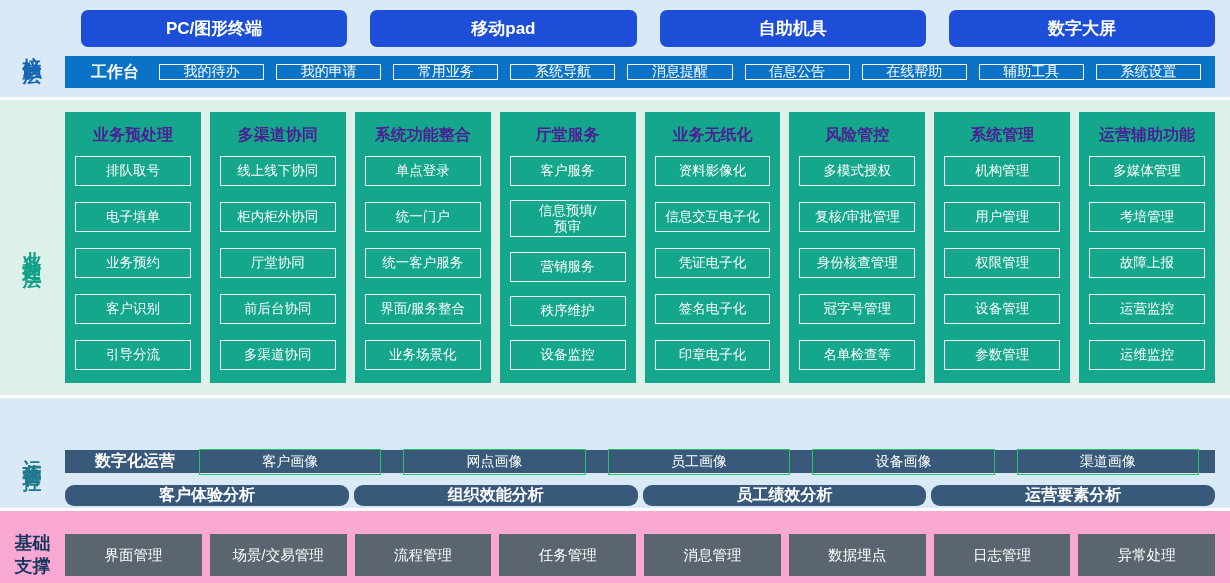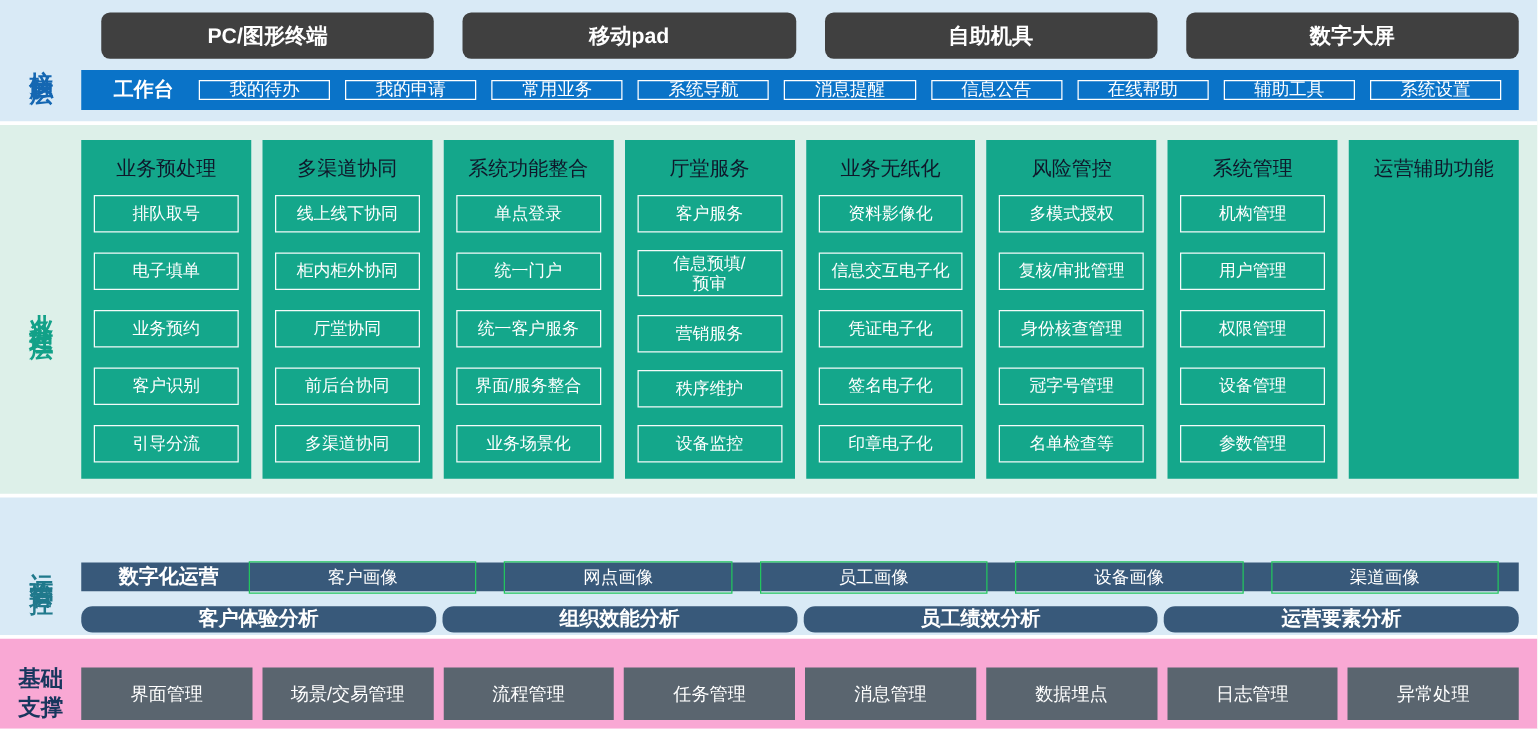--- a/index.html
+++ b/index.html
@@ -17,32 +17,32 @@
   .vertical { writing-mode:vertical-lr; text-orientation:upright; letter-spacing:5px; line-height:1; }
   .rail-blue  { color:#1567b2; }
   .rail-green { color:#12a188; }
   .rail-teal  { color:#20798c; }
   .rail-navy  { color:#17365d; }
   .base-label-text { width:40px; font-size:18px; line-height:1.3; text-align:center; writing-mode:horizontal-tb; }
 
   
   .contact-body { flex:1; padding:10px 15px 0 0; display:flex; flex-direction:column; }
   .terminals { display:flex; gap:7px; height:37px; }
-  .terminal { flex:1; background:#404040; border-radius:7px; color:#fff; font-weight:bold; font-size:17px;
+  .terminal { flex:1; background:#1d4ed8; border-radius:7px; color:#fff; font-weight:bold; font-size:17px;
               display:flex; align-items:center; justify-content:center; white-space:nowrap;margin-left:16px; }
   .workbench { margin-top:9px; height:32px; background:#0a73c8; display:flex; align-items:center; padding:0 14px; gap:12px; }
   .workbench-label { color:#fff; font-weight:bold; font-size:16px; margin:0 8px 0 12px; white-space:nowrap; }
   .wb-item { flex:1; height:16px; border:1px solid #fff; color:#fff; font-size:14px;
              display:flex; align-items:center; justify-content:center; white-space:nowrap; }
 
   
   .biz-body { flex:1; padding:12px 15px 12px 0; }
   .columns { display:flex; gap:9px; height:100%; }
   .col { flex:1; background:#14a78b; display:flex; flex-direction:column; padding:8px 10px 13px; min-width:0; }
-  .col-title { color:#0f172a; font-weight:normal; font-size:16px; text-align:center; padding:5px 0 10px; white-space:nowrap; }
+  .col-title { color:#4c1d95; font-weight:bold; font-size:16px; text-align:center; padding:5px 0 10px; white-space:nowrap; }
   .col-items { flex:1; display:flex; flex-direction:column; justify-content:space-between; }
   .cell { border:1px solid rgba(255,255,255,.95); min-height:30px; color:#fff; font-size:13.5px;
           display:flex; align-items:center; justify-content:center; text-align:center; padding:2px 3px;
           white-space:pre-line; line-height:1.15; }
 
   
   .ops-body { flex:1; padding:17px 15px 10px 0; display:flex; flex-direction:column; }
   .digital-bar { height:23px; background:#38597a; display:flex; align-items:center; padding:0 16px 0 30px; gap:22px;margin-top:35px; }
   .digital-label { color:#fff; font-weight:bold; font-size:16px; white-space:nowrap; margin-right:2px; }
   .digital-item { flex:1; height:26px; border:1px solid #22c55e; color:#fff; font-size:14px;
@@ -215,20 +215,28 @@
           <div class="cell"><span>机构管理</span></div>
               <div class="cell"><span>用户管理</span></div>
               <div class="cell"><span>权限管理</span></div>
               <div class="cell"><span>设备管理</span></div>
               <div class="cell"><span>参数管理</span></div>
             </div>
         </div>
 
         <div class="col">
           <div class="col-title">运营辅助功能</div>
+          <div class="col-items">
+
+          <div class="cell"><span>多媒体管理</span></div>
+              <div class="cell"><span>考培管理</span></div>
+              <div class="cell"><span>故障上报</span></div>
+              <div class="cell"><span>运营监控</span></div>
+              <div class="cell"><span>运维监控</span></div>
+            </div>
         </div>
 
       </div>
     </div>
   </section>
 
   <section class="layer layer-ops">
     <div class="rail rail-teal">
       <span class="vertical">运营管控</span>
     </div>

